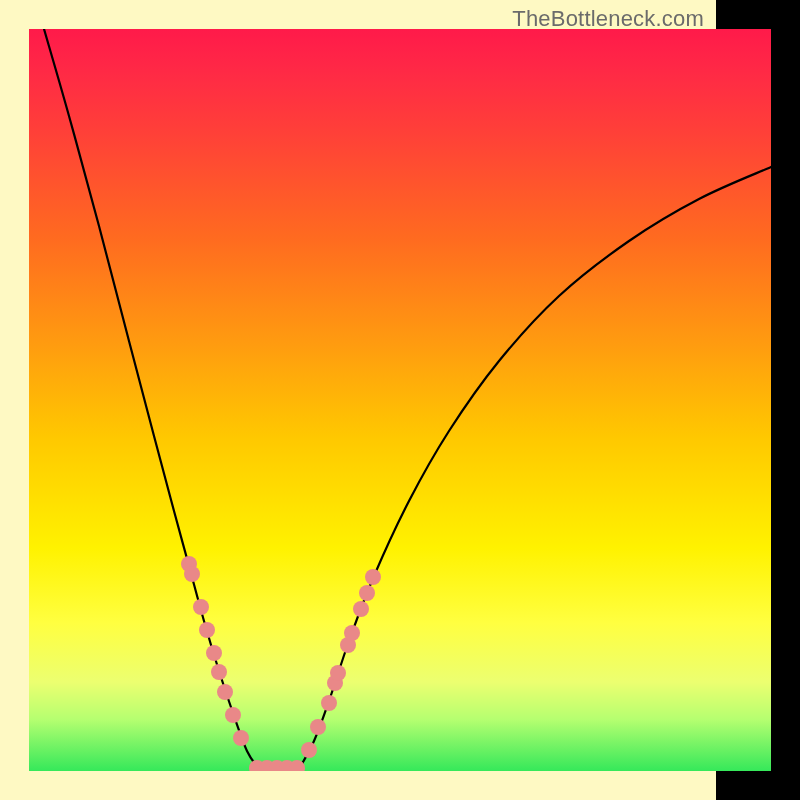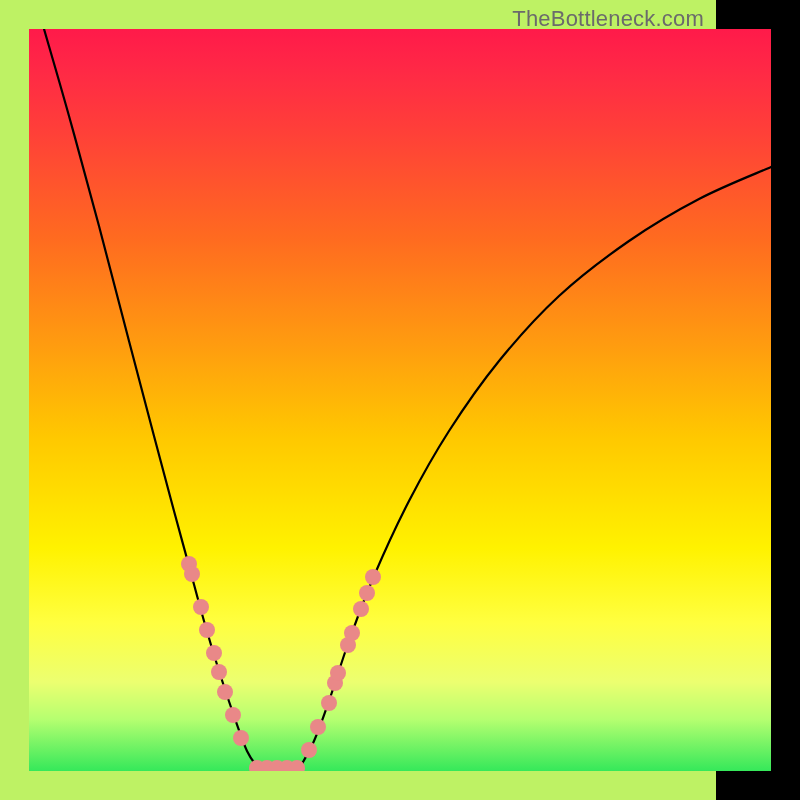--- a/index.html
+++ b/index.html
@@ -10,21 +10,21 @@
     overflow: hidden;
     background: #000;
     font-family: Arial, Helvetica, sans-serif;
   }
   .frame {
     position: absolute;
     top: 0;
     left: 0;
     width: 716px;
     height: 800px;
-    background: #bef264;
+    background: #fef9c3;
   }
   .plot-area {
     position: absolute;
     top: 29px;
     left: 29px;
     width: 742px;
     height: 742px;
     overflow: hidden;
   }
   .gradient-bg {

